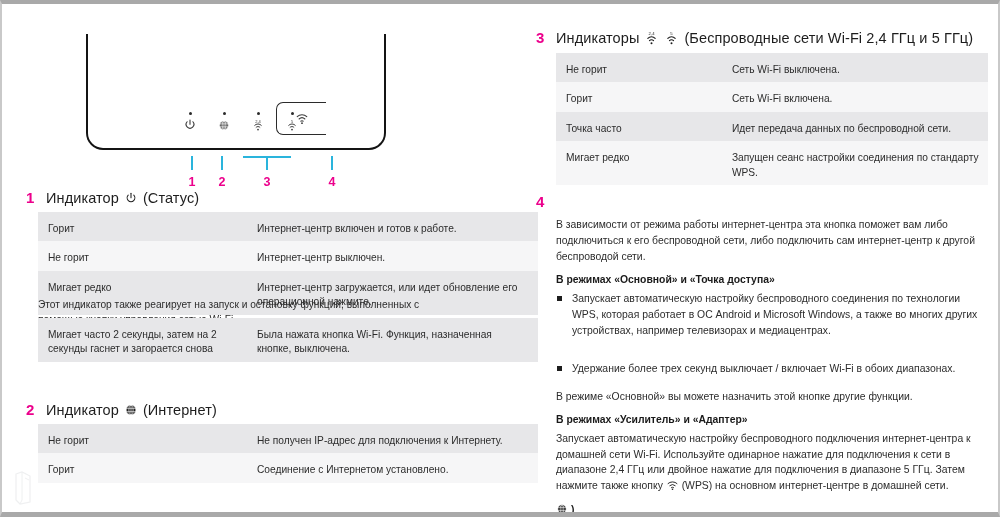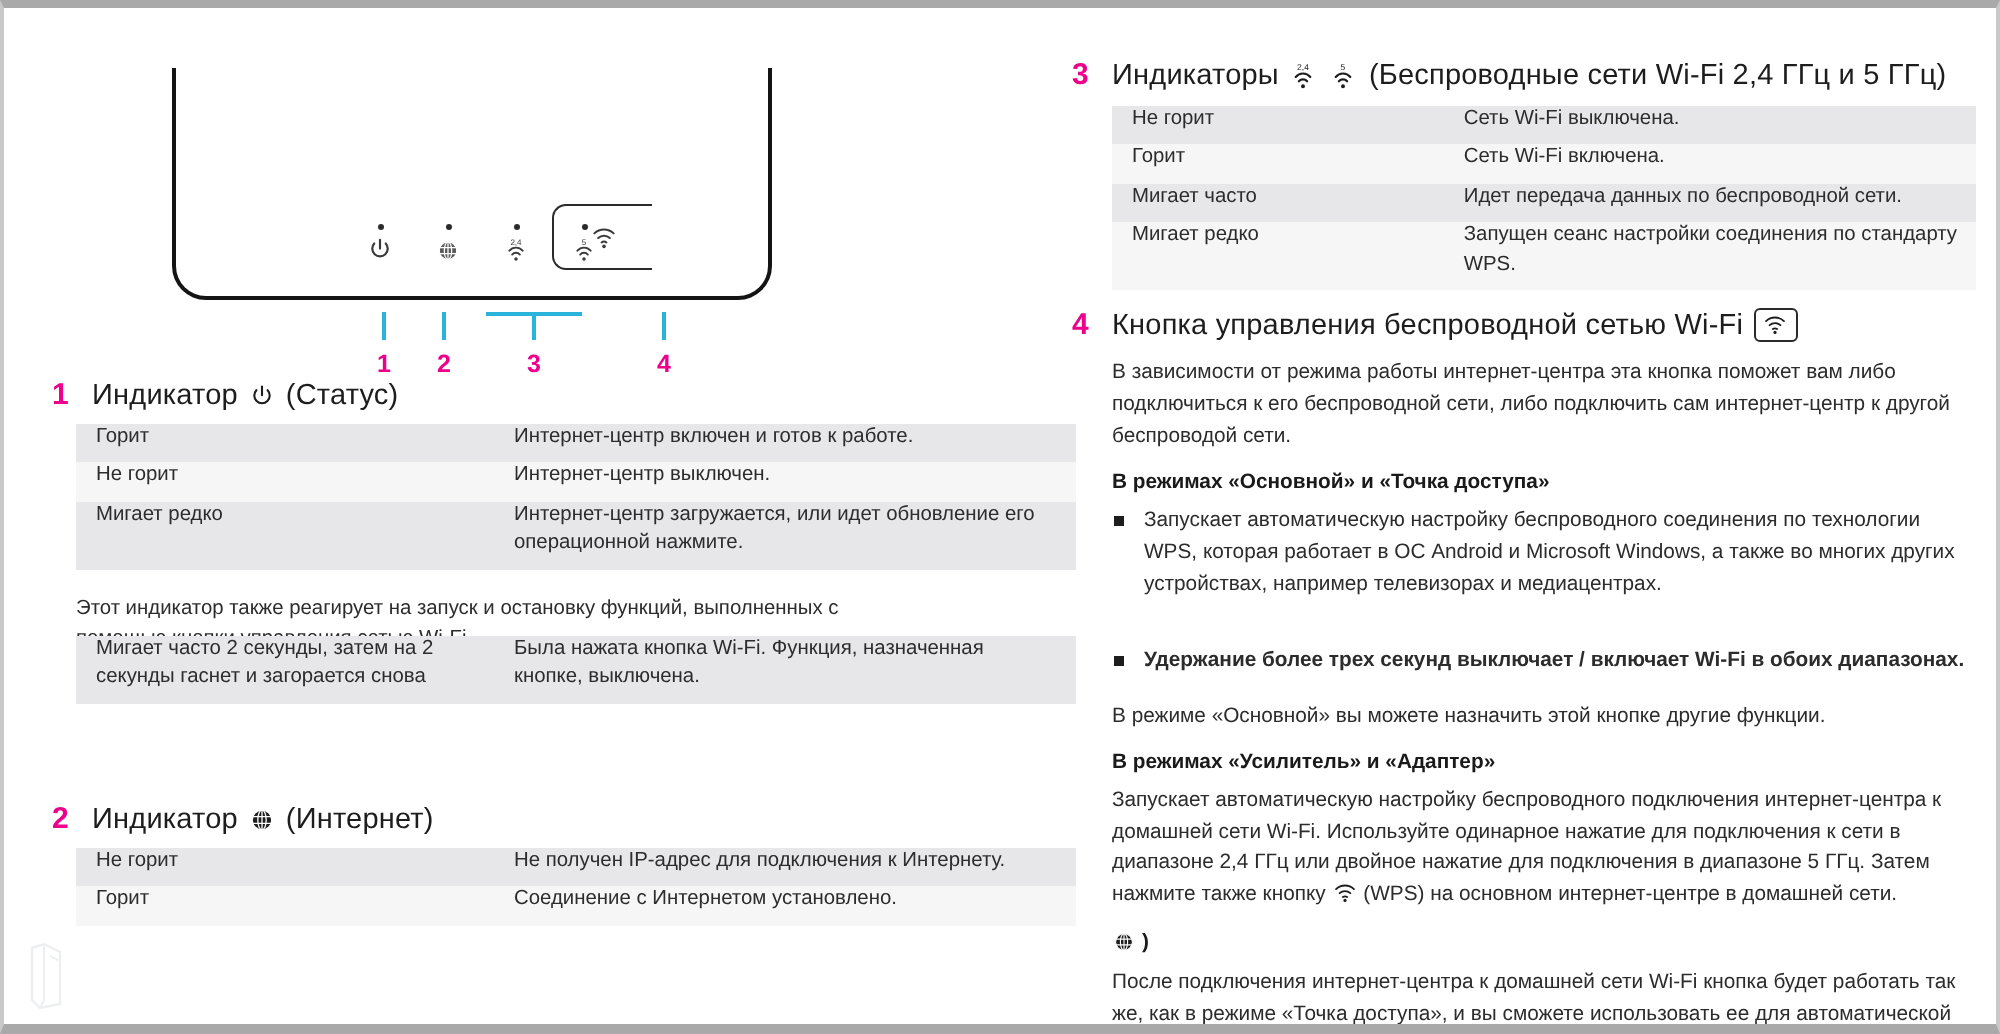--- a/index.html
+++ b/index.html
@@ -172,21 +172,21 @@
 
   
   table.spec {
     border-collapse: collapse;
     width: 100%;
     table-layout: fixed;
     font-size: 10.2px;
     color: #2c2c2c;
   }
   table.spec td {
-    padding: 0 9px 5px 10px;
+    padding: 10px 9px 5px 10px;
     vertical-align: top;
     line-height: 1.42;
   }
   table.spec tr:nth-child(odd) td { background: #e7e7e9; }
   table.spec tr:nth-child(even) td { background: #f6f6f7; }
   table.spec td.k { width: 38%; }
 
   
   .tbl-1 { position: absolute; left: 36px; top: 208px; width: 408px; }
   .tbl-1 td.k { width: 36%; }
@@ -237,21 +237,21 @@
     padding: 0 0 0 20px;
   }
   ul.bullets li {
     position: relative;
     padding-left: 16px;
     font-size: 10.4px;
     line-height: 1.53;
     color: #2c2c2c;
     margin-bottom: 22px;
   }
-  ul.bullets li:last-child { margin-bottom: 12px; font-weight: bold; }
+  ul.bullets li:last-child { margin-bottom: 12px; }
   ul.bullets li::before {
     content: "";
     position: absolute;
     left: 1px;
     top: 5px;
     width: 5px;
     height: 5px;
     background: #1d1d1d;
   }
   .inl-ico svg { vertical-align: -2px; }
@@ -453,48 +453,37 @@
           <tbody>
               <tr>
             <td class="k">Не горит</td>
             <td>Сеть Wi-Fi выключена.</td>
           </tr>
           <tr>
             <td class="k">Горит</td>
             <td>Сеть Wi-Fi включена.</td>
           </tr>
           <tr>
-            <td class="k">Мигает часто</td>
+            <td class="k">Точка часто</td>
             <td>Идет передача данных по беспроводной сети.</td>
           </tr>
           <tr>
             <td class="k">Мигает редко</td>
             <td>Запущен сеанс настройки соединения по стандарту WPS.</td>
           </tr>
         </tbody>
           </table>
       </div>
     </div>
 
     <div class="gap-sm"></div>
 
     <div class="r-block">
       <div class="sec-head sec-head-4">
         <span class="sec-num">4</span>
-        <span class="sec-title">
-          <span>Кнопка управления беспроводной сетью Wi-Fi</span>
-          <span class="wifi-box-inline">
-            <svg width="13" height="11" viewBox="0 0 16 13">
-              <path d="M2.5 4.1 A8 8 0 0 1 13.5 4.1" stroke="#1d1d1d" stroke-width="1.15" fill="none" stroke-linecap="round"></path>
-              <path d="M4.7 6.6 A5 5 0 0 1 11.3 6.6" stroke="#1d1d1d" stroke-width="1.15" fill="none" stroke-linecap="round"></path>
-              <path d="M6.7 9 A2.3 2.3 0 0 1 9.3 9" stroke="#1d1d1d" stroke-width="1.15" fill="none" stroke-linecap="round"></path>
-              <circle cx="8" cy="11.1" r="1" fill="#1d1d1d"></circle>
-            </svg>
-          </span>
-        </span>
       </div>
 
       <p class="body-p tight">В зависимости от режима работы интернет-центра эта кнопка поможет вам либо подключиться к его беспроводной сети, либо подключить сам интернет-центр к другой беспроводой сети.</p>
 
       <p class="sub-head">
         <span>В режимах «Основной» и «Точка доступа»</span>
       </p>
 
       <ul class="bullets">
         <li>Запускает автоматическую настройку беспроводного соединения по технологии WPS, которая работает в ОС Android и Microsoft Windows, а также во многих других устройствах, например телевизорах и медиацентрах.</li>

